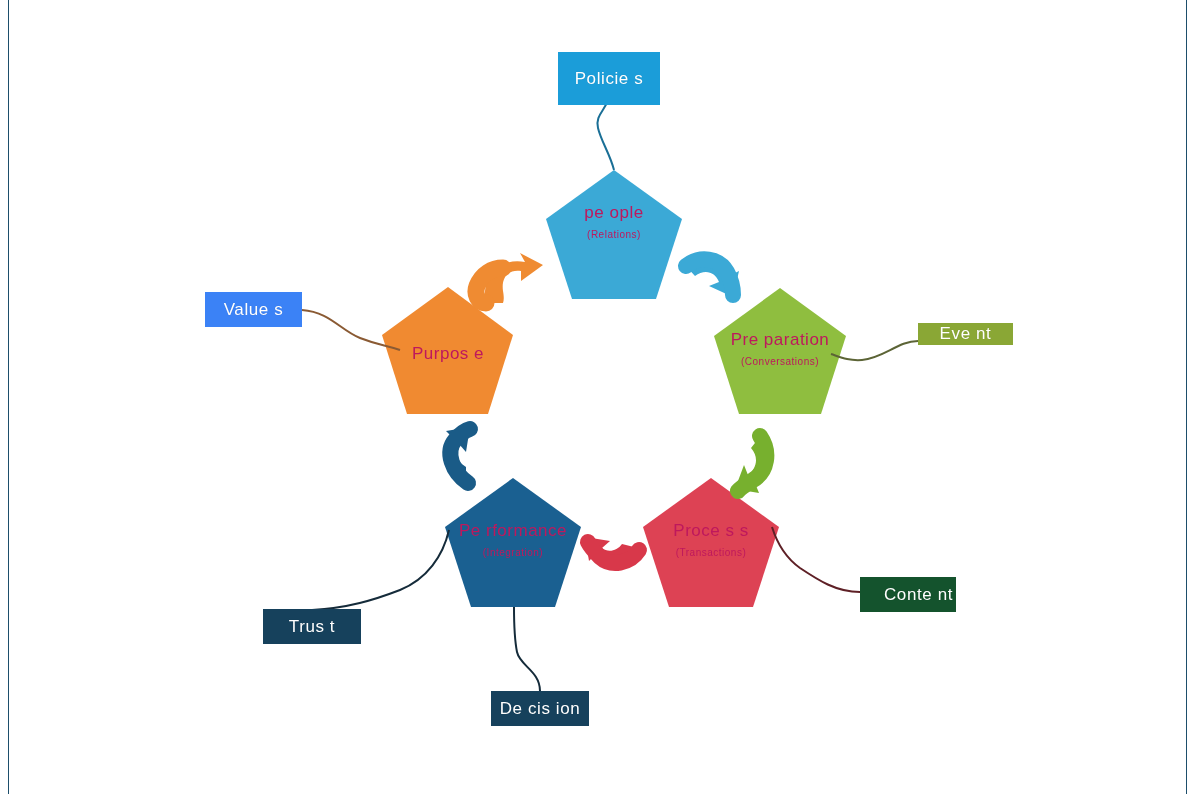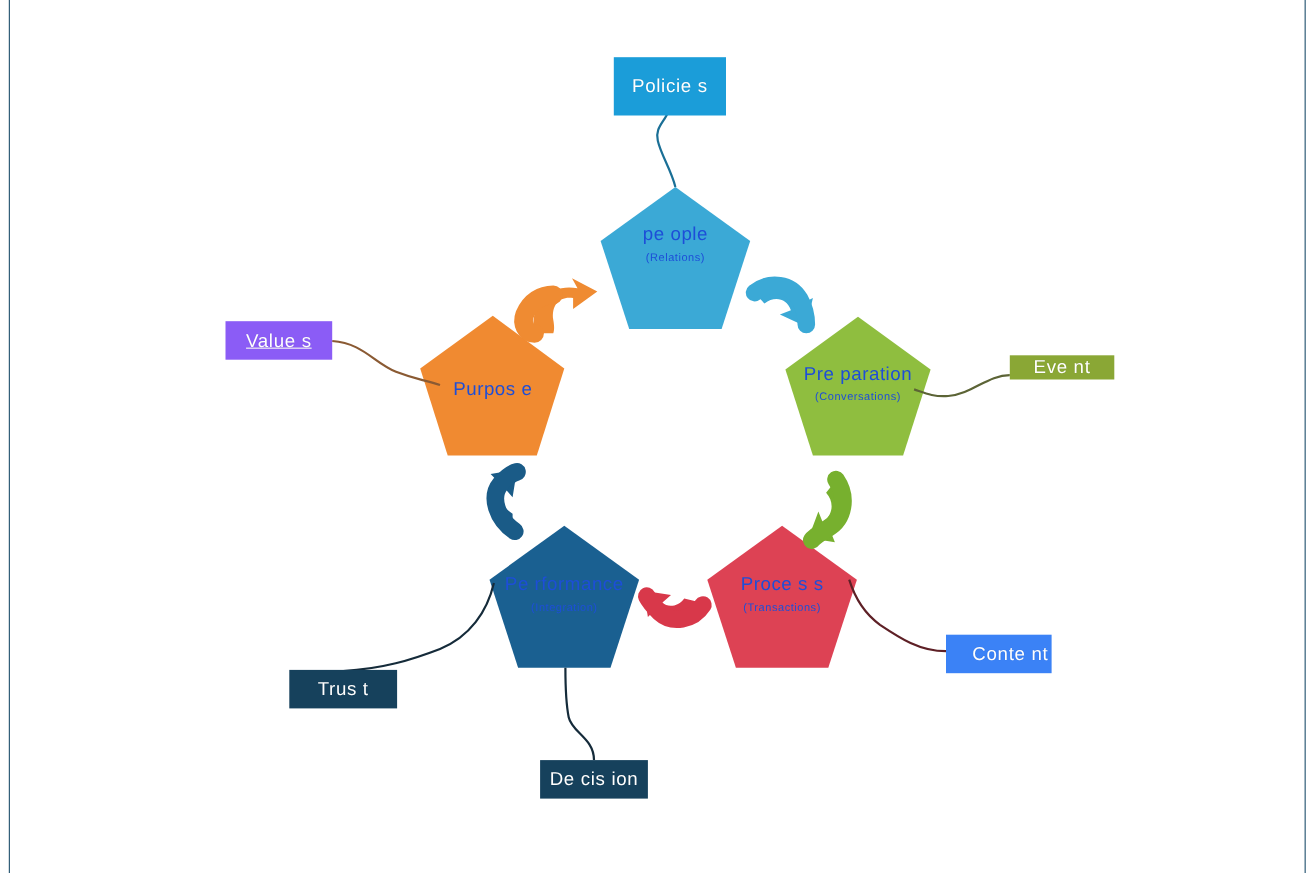--- a/index.html
+++ b/index.html
@@ -49,21 +49,21 @@
     font-size: 17px;
     letter-spacing: 0.6px;
     white-space: nowrap;
     text-shadow: 0 0 1px rgba(0,0,0,0.15);
   }
 
   
   .pentagon-text {
     position: absolute;
     text-align: center;
-    color: #1d4ed8;
+    color: #be185d;
     white-space: nowrap;
     letter-spacing: 0.5px;
     pointer-events: none;
   }
   .pentagon-text .primary {
     font-size: 17px;
     line-height: 23px;
     display: block;
   }
   .pentagon-text .secondary {
@@ -160,29 +160,29 @@
   </div>
 
   <div class="label-box" style="left:558px; top:52px; width:102px; height:53px; background:#1b9dd9;">
     <span>Policie s</span>
   </div>
 
   <div class="label-box" style="left:918px; top:323px; width:95px; height:22px; background:#8aa735;">
     <span>Eve nt</span>
   </div>
 
-  <div class="label-box" style="left:860px; top:577px; width:96px; height:35px; background:#3b82f6;padding-left:21px;">
+  <div class="label-box" style="left:860px; top:577px; width:96px; height:35px; background:#14532d;padding-left:21px;">
     <span>Conte nt</span>
   </div>
 
   <div class="label-box" style="left:263px; top:609px; width:98px; height:35px; background:#16415c;">
     <span>Trus t</span>
   </div>
 
   <div class="label-box" style="left:491px; top:691px; width:98px; height:35px; background:#16415c;">
     <span>De cis ion</span>
   </div>
 
-  <div class="label-box" style="left:205px; top:292px; width:97px; height:35px; background:#8b5cf6;text-decoration:underline;">
+  <div class="label-box" style="left:205px; top:292px; width:97px; height:35px; background:#3b82f6;">
     <span>Value s</span>
   </div>
 
 </div>
 
 </body></html>

